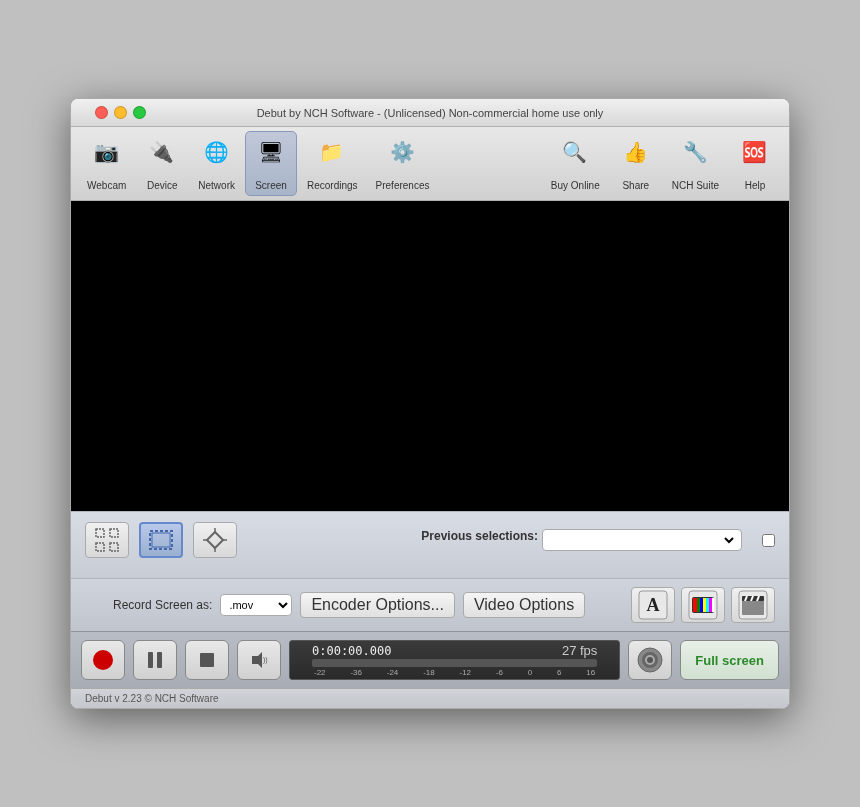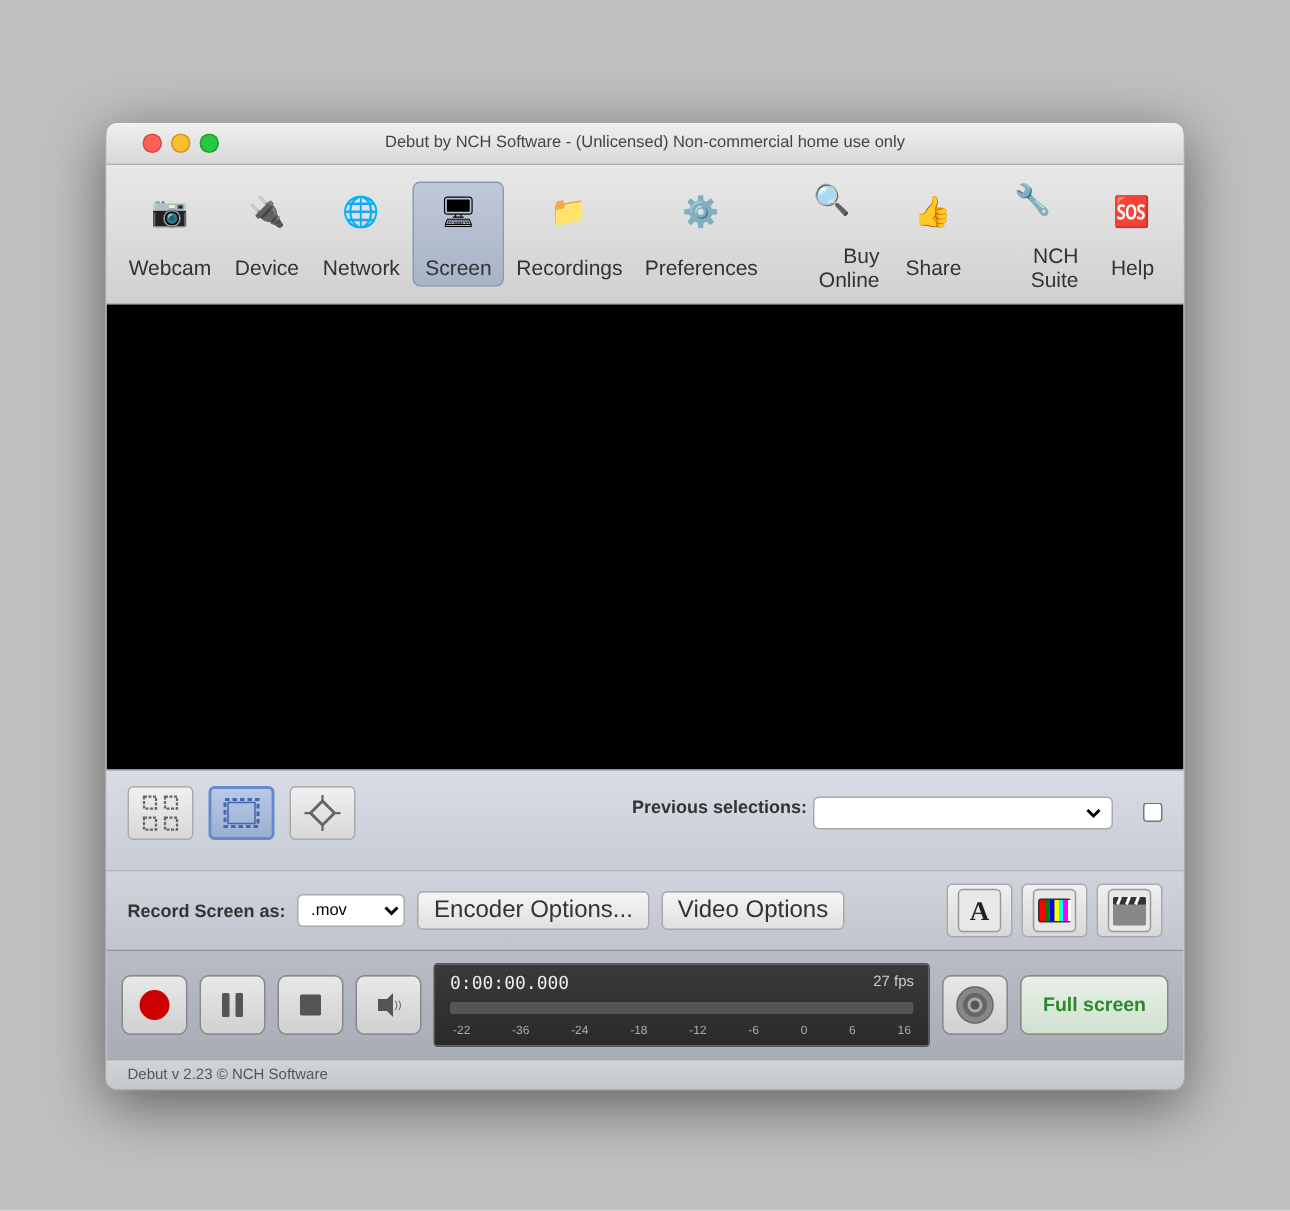--- a/index.html
+++ b/index.html
@@ -76,21 +76,21 @@
     }
     .toolbar-icon {
       width: 32px;
       height: 32px;
       display: flex;
       align-items: center;
       justify-content: center;
       font-size: 20px;
     }
     .toolbar-label {
-      font-size: 14px;
+      font-size: 10px;
       color: #333;
       margin-top: 12px;
       text-align: right;
     }
     .toolbar-spacer { flex: 1; }
     .toolbar-right {
       display: flex;
       align-items: center;
       gap: 2px;
     }
@@ -176,22 +176,23 @@
     .record-row {
       display: flex;
       align-items: center;
       gap: 8px;
       background: linear-gradient(to bottom, #d0d4dc, #c0c4cc);
       border-top: 1px solid #b0b4bc;
       padding: 8px 14px;
     }
     .record-label {
       font-size: 12px;
-      font-weight: 700;
+      font-weight: 400;
       color: #333;
+      margin-left: 28px;
     }
     .format-select {
       display: flex;
       align-items: center;
       background: white;
       border: 1px solid #aaa;
       border-radius: 4px;
       height: 22px;
       overflow: hidden;
     }
@@ -253,38 +254,38 @@
     }
     .transport-btn.record { color: #cc0000; font-size: 22px; }
     .transport-btn.pause { color: #333; }
     .transport-btn.stop { color: #333; font-size: 16px; }
     .transport-btn.audio { color: #333; font-size: 16px; }
     .timeline-area {
       flex: 1;
       background: linear-gradient(to bottom, #3a3a3a, #2a2a2a);
       border: 1px solid #555;
       border-radius: 3px;
-      height: 56px;
-      padding: 2px 10px;
+      height: 40px;
+      padding: 2px 22px;
       display: flex;
       flex-direction: column;
       justify-content: space-around;
     }
     .time-header {
       display: flex;
       justify-content: space-between;
       align-items: center;
     }
     .time-display {
       font-size: 12px;
       color: #eee;
       font-family: monospace;
     }
     .fps-display {
-      font-size: 10px;
+      font-size: 13px;
       color: #ccc;
     }
     .timeline-track {
       background: #555;
       height: 8px;
       border-radius: 2px;
       position: relative;
     }
     .timeline-markers {
       display: flex;

